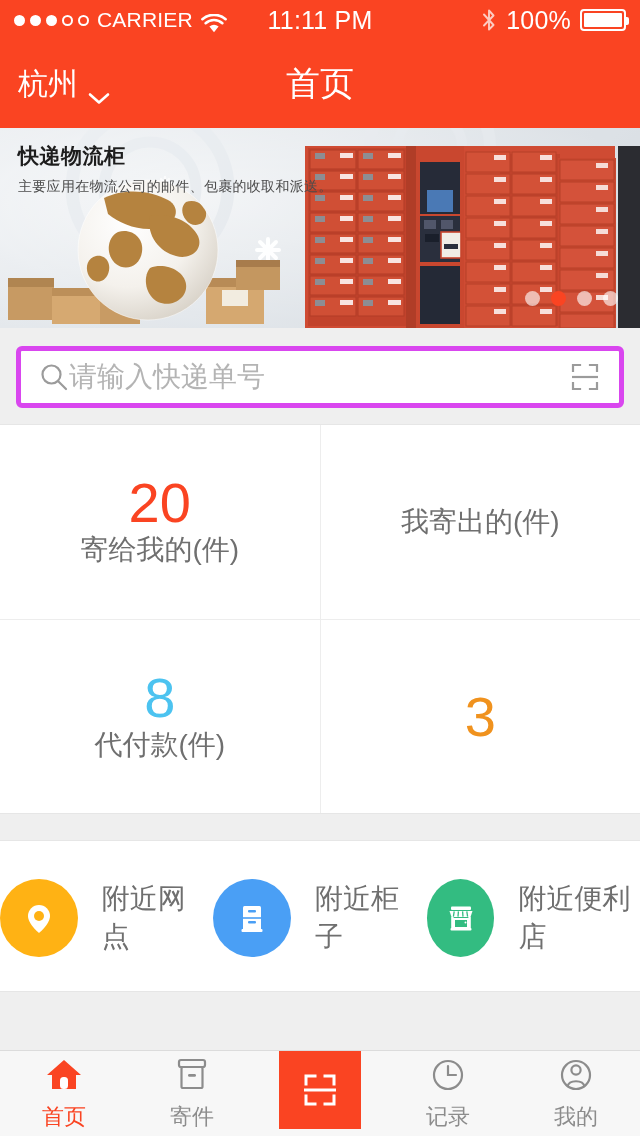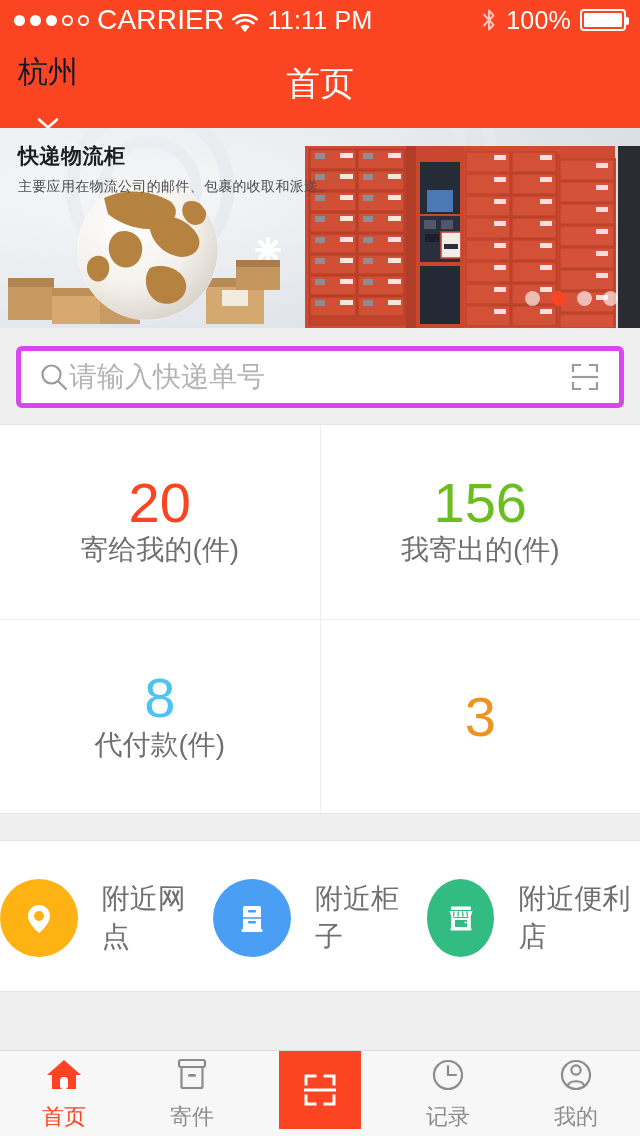--- a/index.html
+++ b/index.html
@@ -14,42 +14,42 @@
   
   .statusbar {
     height: 40px; background: #fa4422; color: #fff;
     display: flex; align-items: center; padding: 0 14px;
     font-size: 24px; letter-spacing: .2px; position: relative;
   }
   .sb-left { display: flex; align-items: center; gap: 8px; }
   .dots { display: flex; align-items: center; gap: 5px; }
   .dot { width: 11px; height: 11px; border-radius: 50%; border: 2px solid #fff; }
   .dot.filled { background: #fff; }
-  .carrier { font-size: 28px; }
+  .carrier { font-size: 21px; }
   .wifi { display: inline-block; width: 26px; height: 20px; position: relative; top: 2px; }
   .sb-center {
     position: absolute; left: 0; right: 0; text-align: center;
     font-size: 25px; font-weight: normal; pointer-events: none;
   }
   .sb-right { margin-left: auto; display: flex; align-items: center; gap: 9px; }
   .bt { width: 16px; height: 24px; opacity: .72; }
   .pct { font-size: 25px; }
   .batt { width: 46px; height: 22px; border: 2px solid #fff; border-radius: 4px; padding: 2px; position: relative; }
   .batt i { display: block; height: 100%; background: #fff; border-radius: 1px; }
   .batt:after {
     content: ""; position: absolute; right: -5px; top: 6px;
     width: 3px; height: 8px; background: #fff; border-radius: 0 2px 2px 0;
   }
 
   
   .navbar {
     height: 88px; background: #fa4422; color: #fff;
     display: flex; align-items: center; position: relative; padding: 0 18px;
   }
-  .city { display: flex; align-items: center; gap: 10px; font-size: 30px; color: #0f172a; flex-direction: column; }
+  .city { display: flex; align-items: center; gap: 10px; font-size: 30px; color: #ffffff; }
   .chev { width: 22px; height: 13px; }
   .nav-title {
     position: absolute; left: 0; right: 0; text-align: center;
     font-size: 34px; color: #fff; pointer-events: none;
   }
 
   
   .banner {
     height: 200px; position: relative; overflow: hidden;
     background: linear-gradient(135deg,#f3f5f7 0%,#e4e8ec 45%,#cfd5db 100%);
@@ -415,21 +415,20 @@
     </div>
   </div>
 
   <div class="stats">
     <div class="stat-row">
       <div class="stat">
         <div class="stat-num" style="color:#fa4422">20</div>
         <div class="stat-label">寄给我的(件)</div>
       </div>
       <div class="stat">
-        <div class="stat-num" style="color:#6abf1f">156</div>
         <div class="stat-label">我寄出的(件)</div>
       </div>
     </div>
     <div class="stat-row">
       <div class="stat">
         <div class="stat-num" style="color:#4cc3f0">8</div>
         <div class="stat-label">代付款(件)</div>
       </div>
       <div class="stat">
         <div class="stat-num" style="color:#f0921e">3</div>

